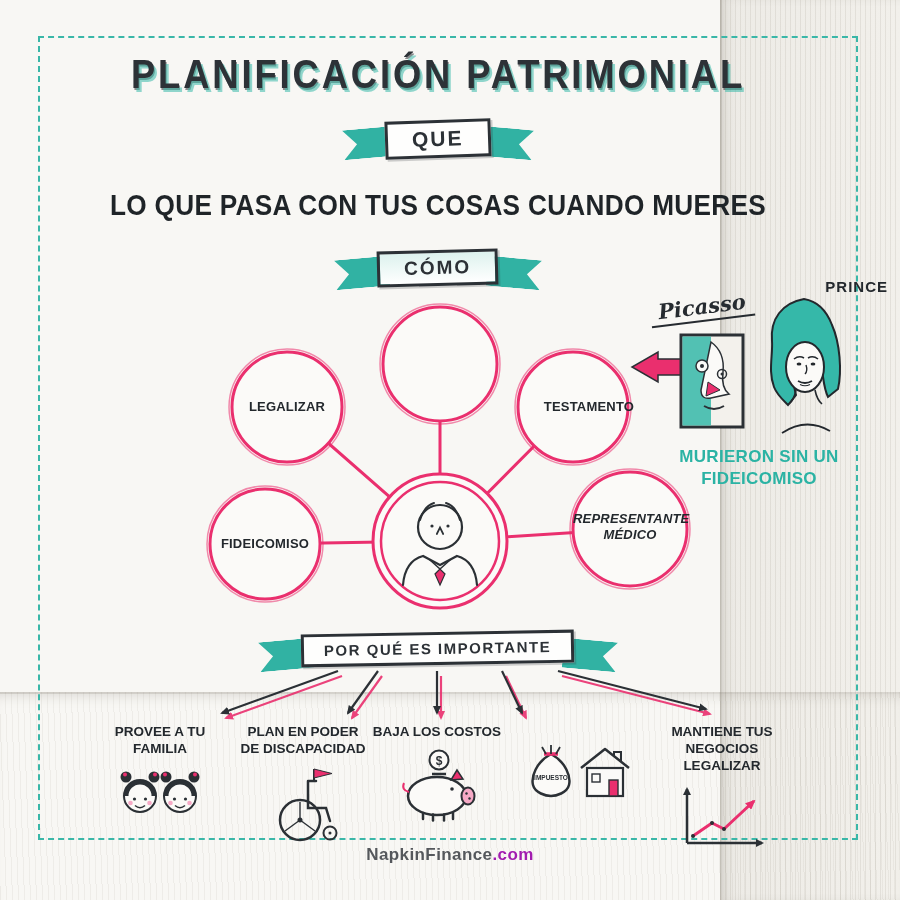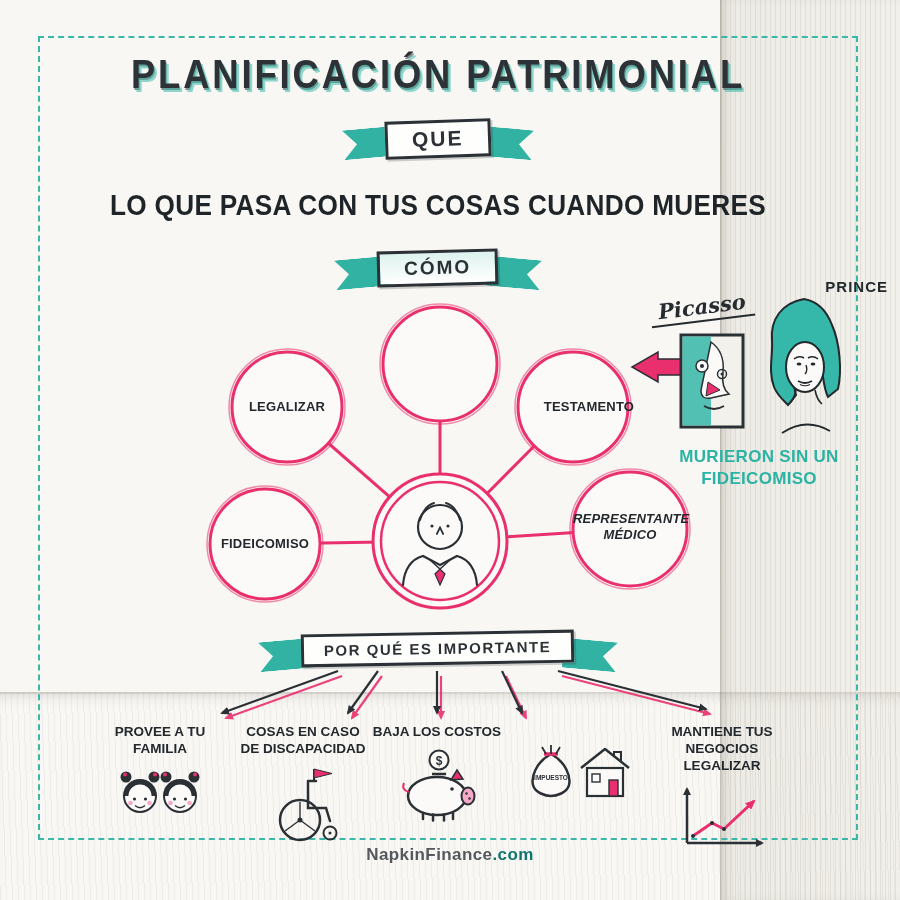--- a/index.html
+++ b/index.html
@@ -113,21 +113,21 @@
   #item-1 { left:228px; } #item-1 .label { width:132px; }
   #item-2 { left:362px; } #item-2 .label { width:140px; }
   #item-3 { left:502px; } #item-3 .label { width:112px; }
   #item-4 { left:647px; } #item-4 .label { width:150px; }
 
   .footer {
     position:absolute; left:0; top:845px; width:900px; text-align:center;
     font-size:17px; font-weight:bold; letter-spacing:0.4px;
   }
   .footer .brand  { color:#55585c; }
-  .footer .suffix { color:#0f766e; }
+  .footer .suffix { color:#a21caf; }
 </style>
 </head>
 <body>
 
 <div>
 
   <div class="texture-right"></div>
   <div class="texture-bottom"></div>
   <div class="fold-line-v"></div>
   <div class="fold-line-h"></div>
@@ -279,21 +279,21 @@
         <circle cx="24.5" cy="35" r="1.6" fill="#2b3035"></circle>
           <circle cx="35.5" cy="35" r="1.6" fill="#2b3035"></circle>
         <path d="M25,41.5 q5,4.5 10,0" fill="none" stroke="#2b3035" stroke-width="1.5"></path>
         <circle cx="20.5" cy="39" r="2.3" fill="#f6a9c6"></circle>
           <circle cx="39.5" cy="39" r="2.3" fill="#f6a9c6"></circle>
       </g>
     </svg>
   </div>
 
   <div class="item" id="item-1">
-    <div class="label">COSAS EN CASO DE DISCAPACIDAD</div>
+    <div class="label">PLAN EN PODER DE DISCAPACIDAD</div>
     <svg width="90" height="80" viewBox="0 0 90 80">
       <line x1="56" y1="5" x2="56" y2="17" stroke="#2b3035" stroke-width="2"></line>
       <path d="M56,5 L74,9.5 L56,14 Z" fill="#ea2f6e" stroke="#2b3035" stroke-width="1"></path>
       <path d="M50,17 h8 M50,17 L50,44 L68,44 L72,57" fill="none" stroke="#2b3035" stroke-width="2.5" stroke-linecap="round"></path>
       <circle cx="42" cy="56" r="20" fill="none" stroke="#2b3035" stroke-width="2.5"></circle>
       <circle cx="42" cy="56" r="2.5" fill="#2b3035"></circle>
       <g stroke="#2b3035" stroke-width="1.4">
         <line x1="42" y1="56" x2="42" y2="38"></line>
         <line x1="42" y1="56" x2="27" y2="67"></line>
         <line x1="42" y1="56" x2="57" y2="67"></line>

